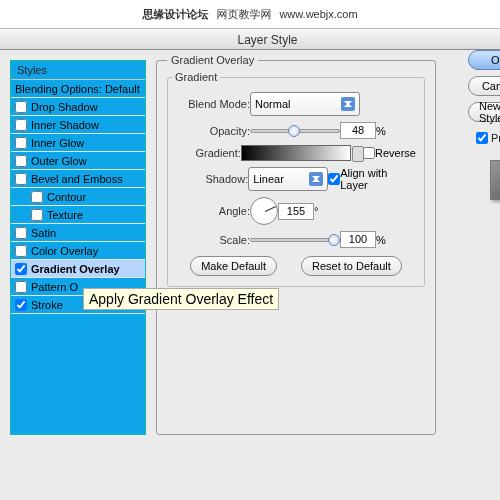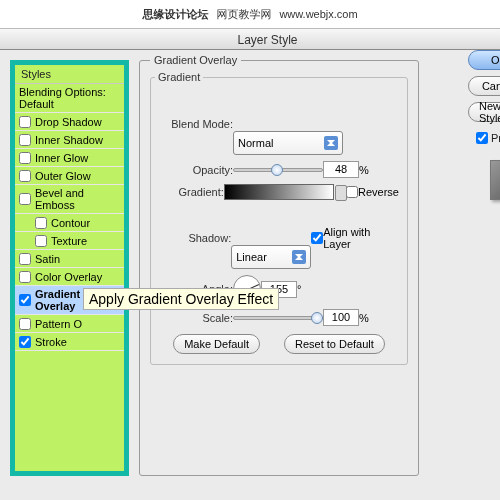--- a/index.html
+++ b/index.html
@@ -1,34 +1,34 @@
 <!DOCTYPE html>
 <html><head>
   <meta charset="utf-8">
   <style>
     * { box-sizing: border-box; margin: 0; padding: 0; font-family: "Lucida Grande", Arial, sans-serif; font-size: 11px; }
     body { background: #ebebeb; width: 500px; height: 500px; position: relative; overflow: hidden; }
     .topbar { height: 28px; background: #fff; display: flex; align-items: center; justify-content: center; gap: 8px; color: #333; }
     .topbar span:first-child { font-weight: bold; }
     .titlebar { height: 22px; background: linear-gradient(#f7f7f7,#dcdcdc); border-top: 1px solid #bbb; border-bottom: 1px solid #8a8a8a; text-align: center; line-height: 22px; color: #333; font-size: 12px; padding-left: 35px; }
     .dialog { position: relative; display: flex; padding: 10px; gap: 10px; background: #ebebeb; }
-    .sidebar { width: 119px; border: 5px solid #14b8a6; background: #bef264; }
+    .sidebar { width: 136px; border: 1px solid #14b8a6; background: #0ea5e9; }
     .sidebar-header { padding: 3px 6px; border-bottom: 1px solid #c8c8c8; color: #222; }
     .sidebar-row { display: flex; align-items: center; padding: 2px 4px; border-bottom: 1px solid #e6e6e6; cursor: default; min-height: 18px; }
     .sidebar-row.sub { padding-left: 20px; }
     .sidebar-row.selected { background: #b6d5ff; font-weight: bold; }
     .sidebar-row input[type=checkbox] { margin-right: 4px; }
     .sidebar-spacer { height: 120px; }
     .center { width: 280px; border: 1px solid #9a9a9a; border-radius: 3px; padding: 10px; position: relative; background: #ebebeb; }
     .group-label { position: absolute; top: -7px; left: 10px; background: #ebebeb; padding: 0 4px; color: #333; }
     .inner-group { border: 1px solid #bcbcbc; border-radius: 3px; padding: 8px 8px 10px; position: relative; margin-top: 6px; }
     .inner-label { position: absolute; top: -7px; left: 4px; background: #ebebeb; padding: 0 3px; color: #333; }
     .row { display: flex; align-items: center; margin: 6px 0; }
     .row .lbl { width: 74px; text-align: right; color: #333; }
-    .dropdown { flex: 0 0 110px; height: 18px; border: 1px solid #888; border-radius: 3px; background: linear-gradient(#fff,#f0f0f0); display: flex; align-items: center; justify-content: space-between; padding: 11px 4px; margin-top: 39px; }
+    .dropdown { flex: 0 0 110px; height: 18px; border: 1px solid #888; border-radius: 3px; background: linear-gradient(#fff,#f0f0f0); display: flex; align-items: center; justify-content: space-between; padding: 11px 4px; }
     .dropdown .cap { width: 14px; height: 14px; background: #5a8fd6; border-radius: 2px; position: relative; }
     .dropdown .cap::before { content: ""; position: absolute; left: 3px; top: 2px; border: 4px solid transparent; border-bottom-color: #fff; }
     .dropdown .cap::after { content: ""; position: absolute; left: 3px; bottom: 2px; border: 4px solid transparent; border-top-color: #fff; }
     .slider { flex: 0 0 90px; height: 4px; background: #cfcfcf; border: 1px solid #999; border-radius: 2px; position: relative; }
     .thumb { position: absolute; top: -5px; width: 12px; height: 12px; background: radial-gradient(#fff,#bcd2ef); border: 1px solid #6a8ab0; border-radius: 50%; }
     .numbox { width: 36px; height: 17px; border: 1px solid #999; background: #fff; text-align: center; line-height: 15px; }
     .gradbar { flex: 0 0 110px; height: 16px; border: 1px solid #666; background: linear-gradient(to right, #000, #fff); position: relative; }
     .gradbar .dd { position: absolute; right: -14px; top: 0; width: 12px; height: 16px; background: #ddd; border: 1px solid #888; border-radius: 2px; }
     .angle { width: 28px; height: 28px; border: 1px solid #888; border-radius: 50%; background: #fff; position: relative; }
     .angle .hand { position: absolute; left: 14px; top: 13px; width: 12px; height: 1px; background: #333; transform-origin: left center; transform: rotate(-25deg); }

